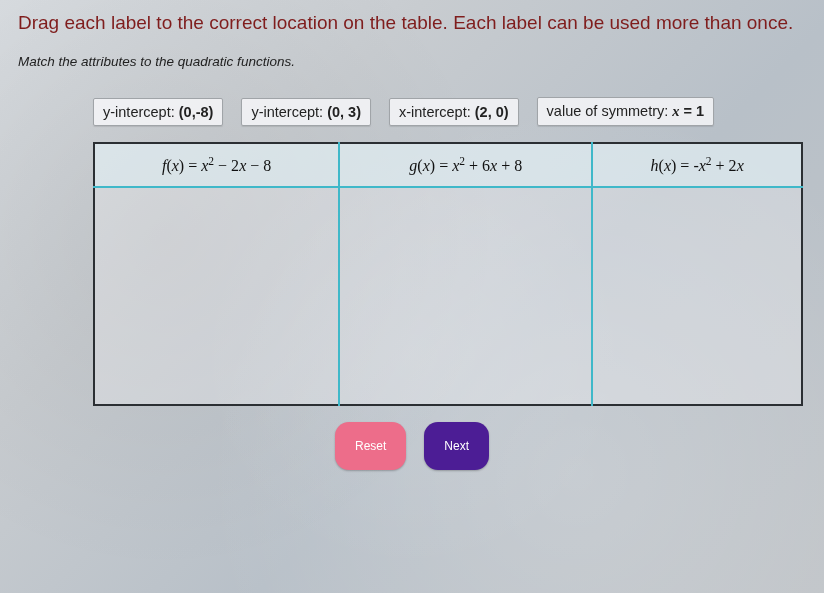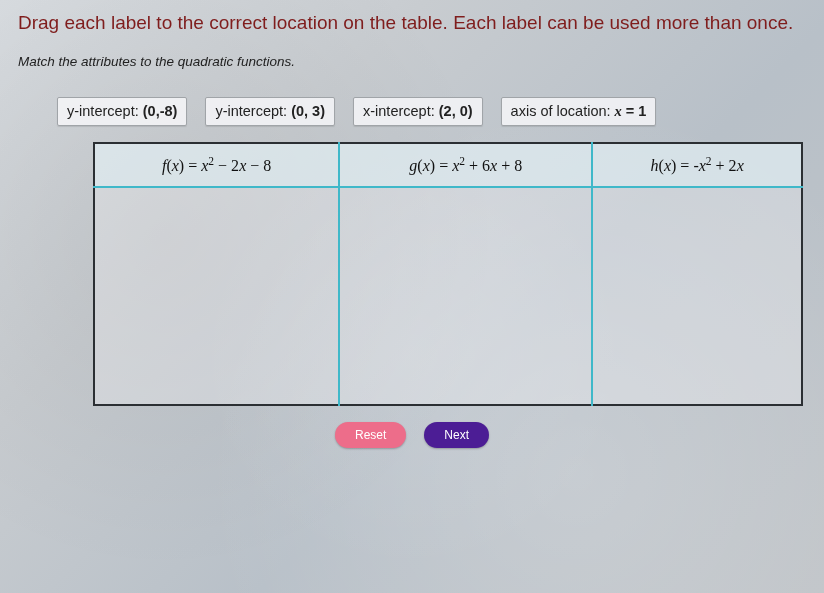--- a/index.html
+++ b/index.html
@@ -21,21 +21,22 @@
                   radial-gradient(circle at 50% 60%, rgba(255,255,255,0.1) 0%, transparent 40%);
       pointer-events: none;
     }
     .content { position: relative; z-index: 1; }
     .instr1 { font-size: 19px; color: #7f1d1d; margin-bottom: 20px; }
     .instr2 { font-size: 13.5px; color: #222; margin-bottom: 28px; font-style: italic; }
     .labels-row {
       display: flex;
       gap: 18px;
       margin-bottom: 16px;
-      margin-left: 39px;
+      margin-left: 75px;
+      align-items: center;
     }
     .labels-row2 {
       display: flex;
       gap: 18px;
       margin-bottom: 26px;
       margin-left: 75px;
       align-items: center;
     }
     .label-chip {
       background: rgba(248,248,250,0.82);
@@ -82,21 +83,21 @@
     .sup { font-size: 0.72em; vertical-align: super; font-style: normal; }
     .btn-row {
       display: flex;
       justify-content: center;
       gap: 18px;
       margin-top: 16px;
     }
     .btn {
       border: none;
       border-radius: 14px;
-      padding: 6px 20px;
+      padding: 17px 20px;
       font-size: 12px;
       color: #fff;
       cursor: pointer;
       box-shadow: 0 1px 2px rgba(0,0,0,0.25);
     }
     .btn-reset { background: #ed6d8a; }
     .btn-next { background: #4c1d95; text-align: center; }
   </style>
 </head>
 <body>
@@ -109,21 +110,21 @@
     <div class="label-chip">
       <span>y-intercept: </span><span class="math-b">(0,-8)</span>
     </div>
     <div class="label-chip">
       <span>y-intercept: </span><span class="math-b">(0, 3)</span>
     </div>
     <div class="label-chip">
       <span>x-intercept: </span><span class="math-b">(2, 0)</span>
     </div>
     <div class="label-chip">
-      <span>axis of location: </span><span class="math-b ital">x</span><span class="math-b"> = 1</span>
+      <span>value of symmetry: </span><span class="math-b ital">x</span><span class="math-b"> = 1</span>
     </div>
   </div>
 
 
   <div class="table-wrap">
     <table class="drop-table">
       <thead>
         <tr>
           <th>
             <span class="fn">f</span><span>(</span><span class="fn">x</span><span>) = </span><span class="fn">x</span><span class="sup">2</span><span> − 2</span><span class="fn">x</span><span> − 8</span>

